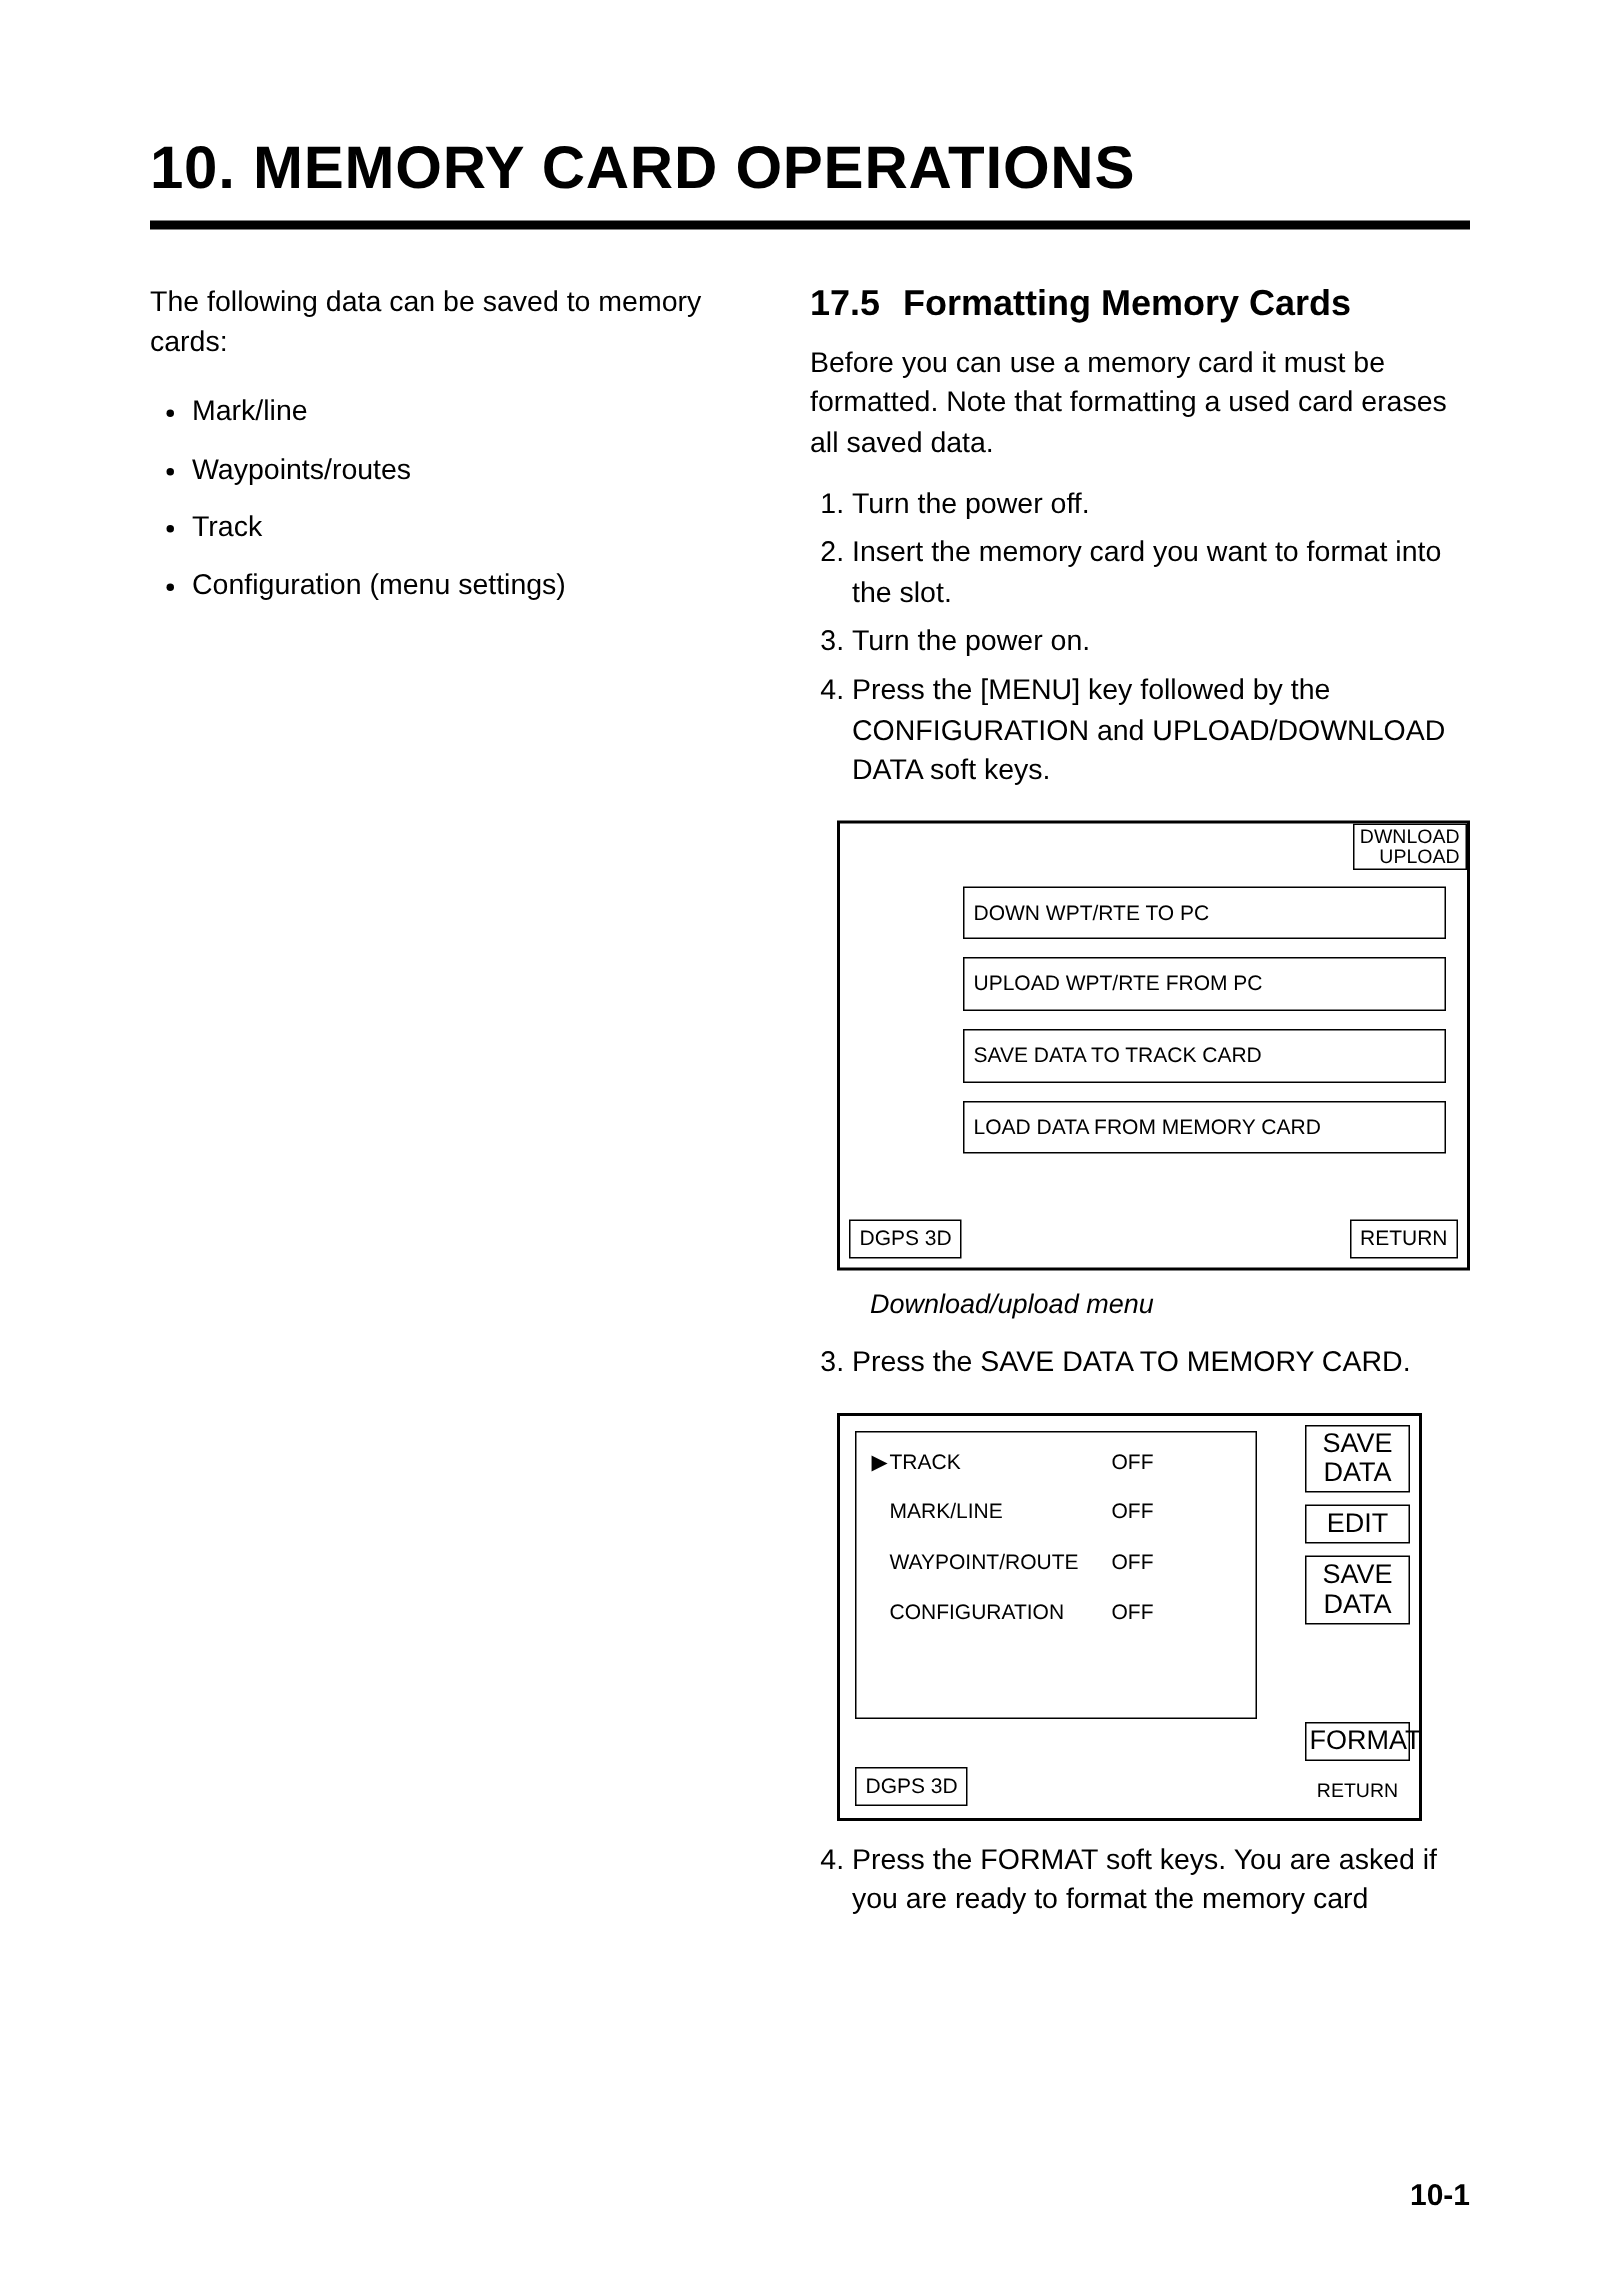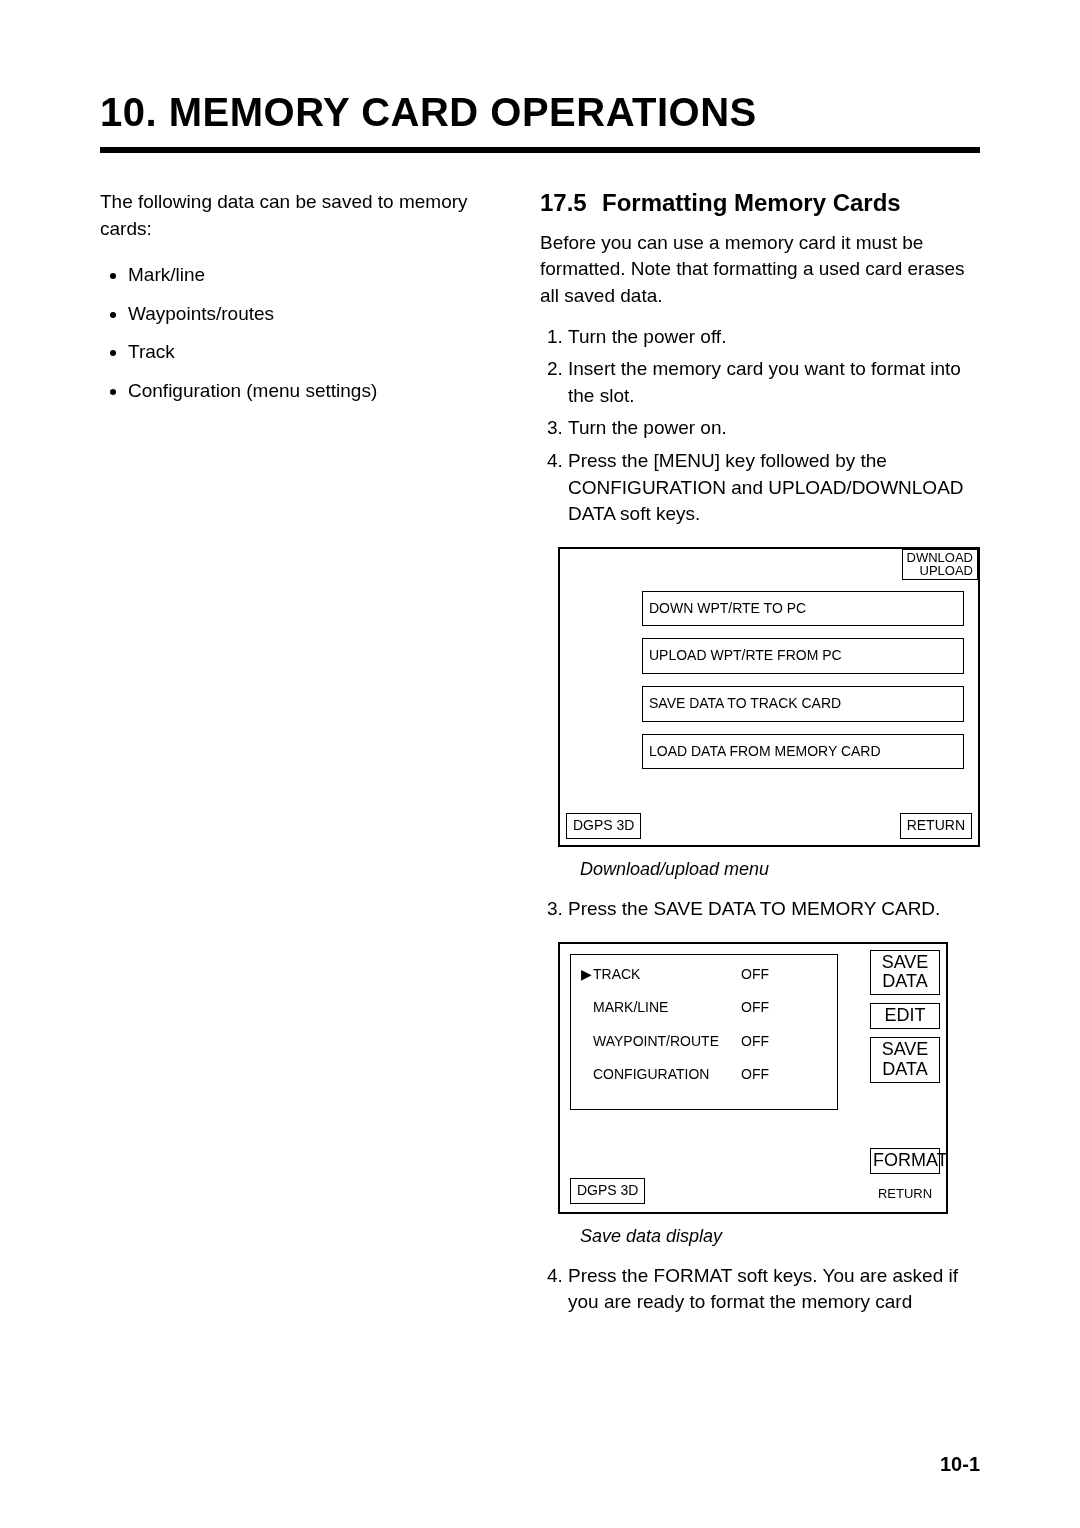--- a/index.html
+++ b/index.html
@@ -128,21 +128,21 @@
   .fig2-outer {
     border: 2px solid #000;
     position: relative;
     height: 268px;
     font-size: 14px;
   }
   .fig2-inner {
     position: absolute;
     top: 10px; left: 10px;
     width: 268px;
-    height: 156px;
+    height: 192px;
     border: 1px solid #000;
     padding: 10px 10px;
     box-sizing: border-box;
   }
   .fig2-row {
     display: flex;
     justify-content: flex-start;
     margin-bottom: 14px;
     font-size: 14px;
   }
@@ -290,21 +290,20 @@
               <span>DATA</span>
             </div>
           </div>
           <div class="fig2-format">
             <div class="side-box shadow">FORMAT</div>
           </div>
           <div class="fig2-return">RETURN</div>
           <div class="fig2-dgps">DGPS 3D</div>
         </div>
       </div>
-      <div class="fig-caption">Save data display</div>
 
       <ol class="steps" start="4">
         <li>Press the FORMAT soft keys. You are asked if you are ready to format the memory card</li>
       </ol>
     </div>
   </div>
 
   <div class="page-num">10-1</div>
 </div>
 

